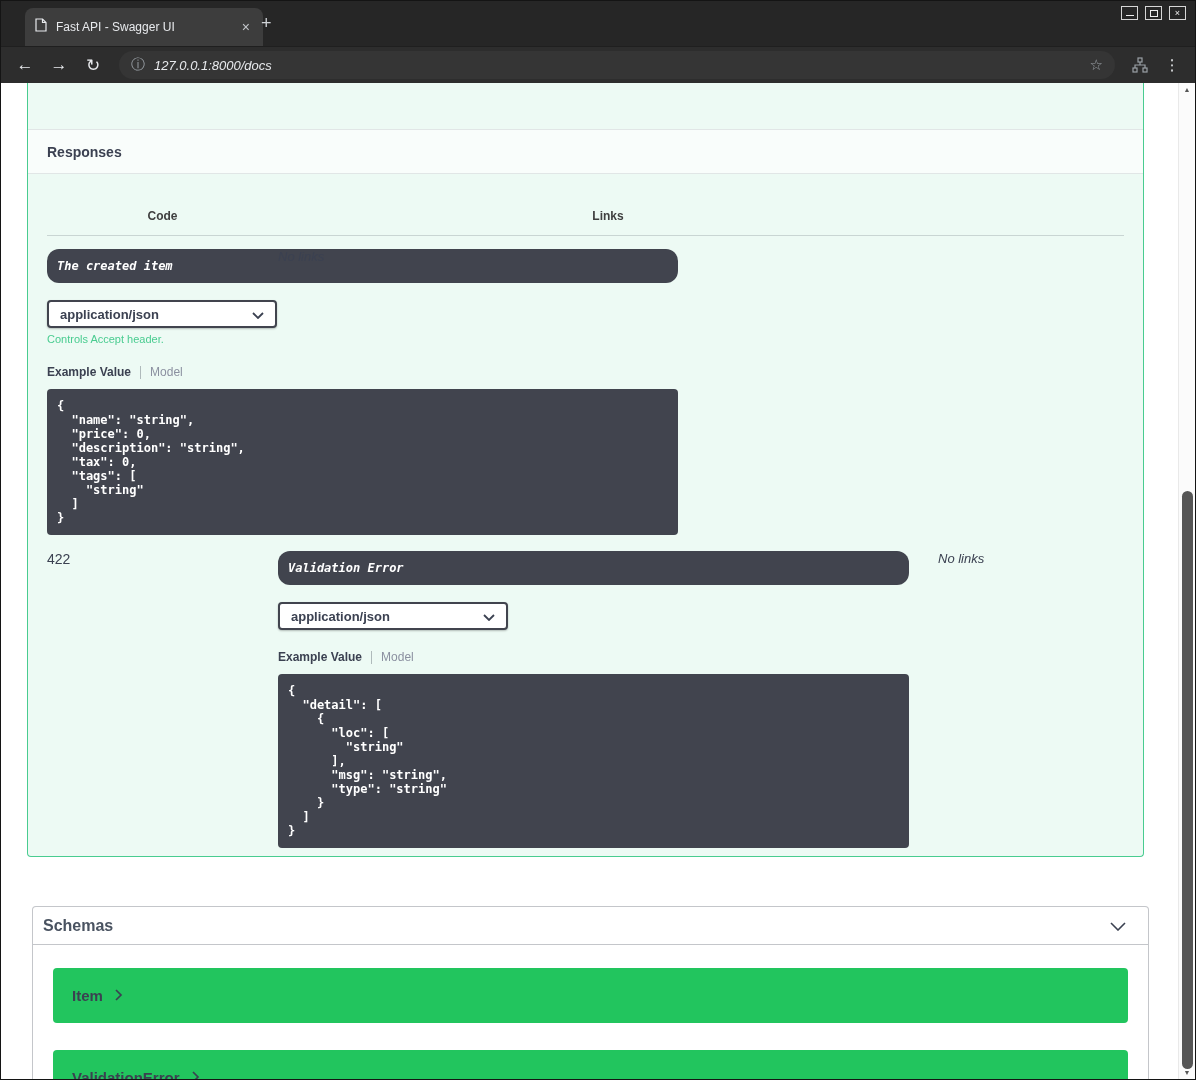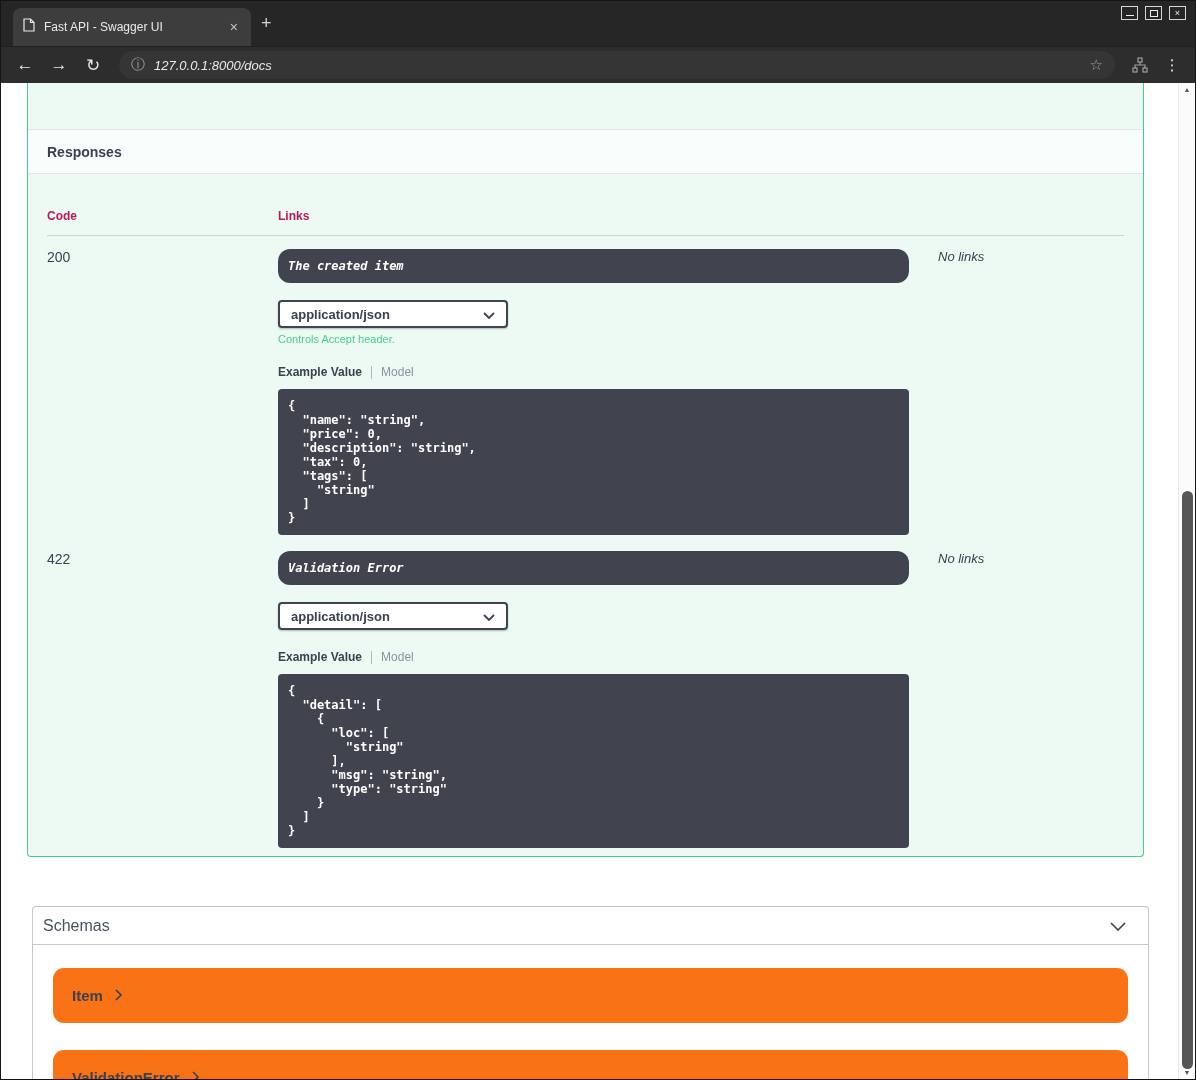--- a/index.html
+++ b/index.html
@@ -4,21 +4,21 @@
 <style>
   * { box-sizing: border-box; }
   html,body { margin:0; padding:0; width:1196px; height:1080px; overflow:hidden;
               font-family:"Liberation Sans", sans-serif; background:#202020; }
 
   .window { width:1196px; height:1080px; border:1px solid #141414;
             background:#2a2a2a; display:flex; flex-direction:column; }
 
   
   .titlebar { height:45px; position:relative; background:#262626; flex:0 0 45px; }
-  .tab { position:absolute; left:12px; top:7px; width:238px; height:38px;
+  .tab { position:absolute; left:24px; top:7px; width:238px; height:38px;
          background:#3d3d3d; border-radius:8px 8px 0 0; display:flex;
          align-items:center; padding:0 10px; gap:9px; cursor:pointer; }
   .tab-title { color:#e8eaed; font-size:12px; flex:1; white-space:nowrap;
                overflow:hidden; text-overflow:ellipsis; }
   .tab-close { color:#c4c7cb; font-size:14px; line-height:14px; padding:1px 3px; }
   .new-tab { position:absolute; left:260px; top:13px; color:#d0d3d7;
              font-size:18px; line-height:18px; cursor:pointer; }
   .win-controls { position:absolute; right:9px; top:5px; display:flex; gap:7px; }
   .win-btn { width:17px; height:14px; border:1px solid #d6d6d6; display:flex;
              align-items:center; justify-content:center; color:#efefef;
@@ -53,21 +53,21 @@
   .op-section-header { margin-top:46px; height:45px;
              background:rgba(255,255,255,.65);
              border-top:1px solid rgba(59,65,81,.12);
              border-bottom:1px solid rgba(59,65,81,.12);
              display:flex; align-items:center; padding:0 19px; }
   .op-section-title { font-size:14px; font-weight:700; color:#3b4151; }
 
   .responses-inner { padding:22px 19px 0 19px; }
   .thead { display:grid; grid-template-columns:231px 660px 1fr;
            padding:13px 0 12px; border-bottom:1px solid rgba(59,65,81,.2);
-           font-size:12px; font-weight:700; color:#be185d; }
+           font-size:12px; font-weight:700; color:#404040;text-align:center; }
   .trow { display:grid; grid-template-columns:231px 660px 1fr; padding-top:13px; }
   .trow.second { padding-top:16px; }
   .col-code { font-size:14px; color:#3b4151; }
   .col-links { font-size:13px; font-style:italic; color:#3b4151; }
 
   .desc-box { width:631px; background:#41444e; border-radius:12px; padding:10px;
               color:#fff; font-family:"DejaVu Sans Mono", monospace;
               font-style:italic; font-weight:700; font-size:12px;
               line-height:14px; }
   .mt-select { width:230px; height:28px; margin-top:17px; background:#fff;
@@ -86,23 +86,23 @@
                 font-family:"DejaVu Sans Mono", monospace; font-size:12px;
                 line-height:14px; font-weight:600; white-space:pre; }
 
   
   .models { position:absolute; left:31px; top:823px; width:1117px; height:320px;
             background:#fff; border:1px solid rgba(59,65,81,.3);
             border-radius:4px; }
   .models-header { height:38px; display:flex; align-items:center;
             justify-content:space-between; padding:0 22px 0 10px;
             border-bottom:1px solid rgba(59,65,81,.3); cursor:pointer; }
-  .models-title { font-size:16px; font-weight:400; color:#4a5361; }
-  .model-box { margin:23px 20px 0 20px; height:55px; background:#f97316;
-               border-radius:11px; display:flex; align-items:center;
+  .models-title { font-size:16px; font-weight:700; color:#4a5361; }
+  .model-box { margin:23px 20px 0 20px; height:55px; background:#22c55e;
+               border-radius:4px; display:flex; align-items:center;
                padding:0 19px; gap:12px; cursor:pointer; }
   .model-box.second { margin-top:27px; }
   .model-name { font-size:15px; font-weight:700; color:#3b4151; }
 
   
   .scrollbar { position:absolute; right:0; top:0; width:17px; height:100%;
                background:#fbfbfb; border-left:1px solid #e9e9e9; }
   .scroll-btn { position:absolute; left:0; width:100%; text-align:center;
                 font-size:7px; color:#565656; cursor:pointer; }
   .scroll-up { top:3px; }
@@ -167,21 +167,20 @@
           <span class="op-section-title">Responses</span>
         </div>
 
         <div class="responses-inner">
           <div class="thead">
             <span>Code</span>
             <span>Links</span>
           </div>
 
           <div class="trow">
-            <div class="col-code">200</div>
             <div>
               <div class="desc-box">The created item</div>
               <div class="mt-select">
                 <span>application/json</span>
                 <span>
                   <svg width="12" height="7" viewBox="0 0 12 7">
                       <polyline points="1,1 6,6 11,1" fill="none" stroke="#3b4151" stroke-width="1.8"></polyline>
                     </svg>
                 </span>
               </div>

